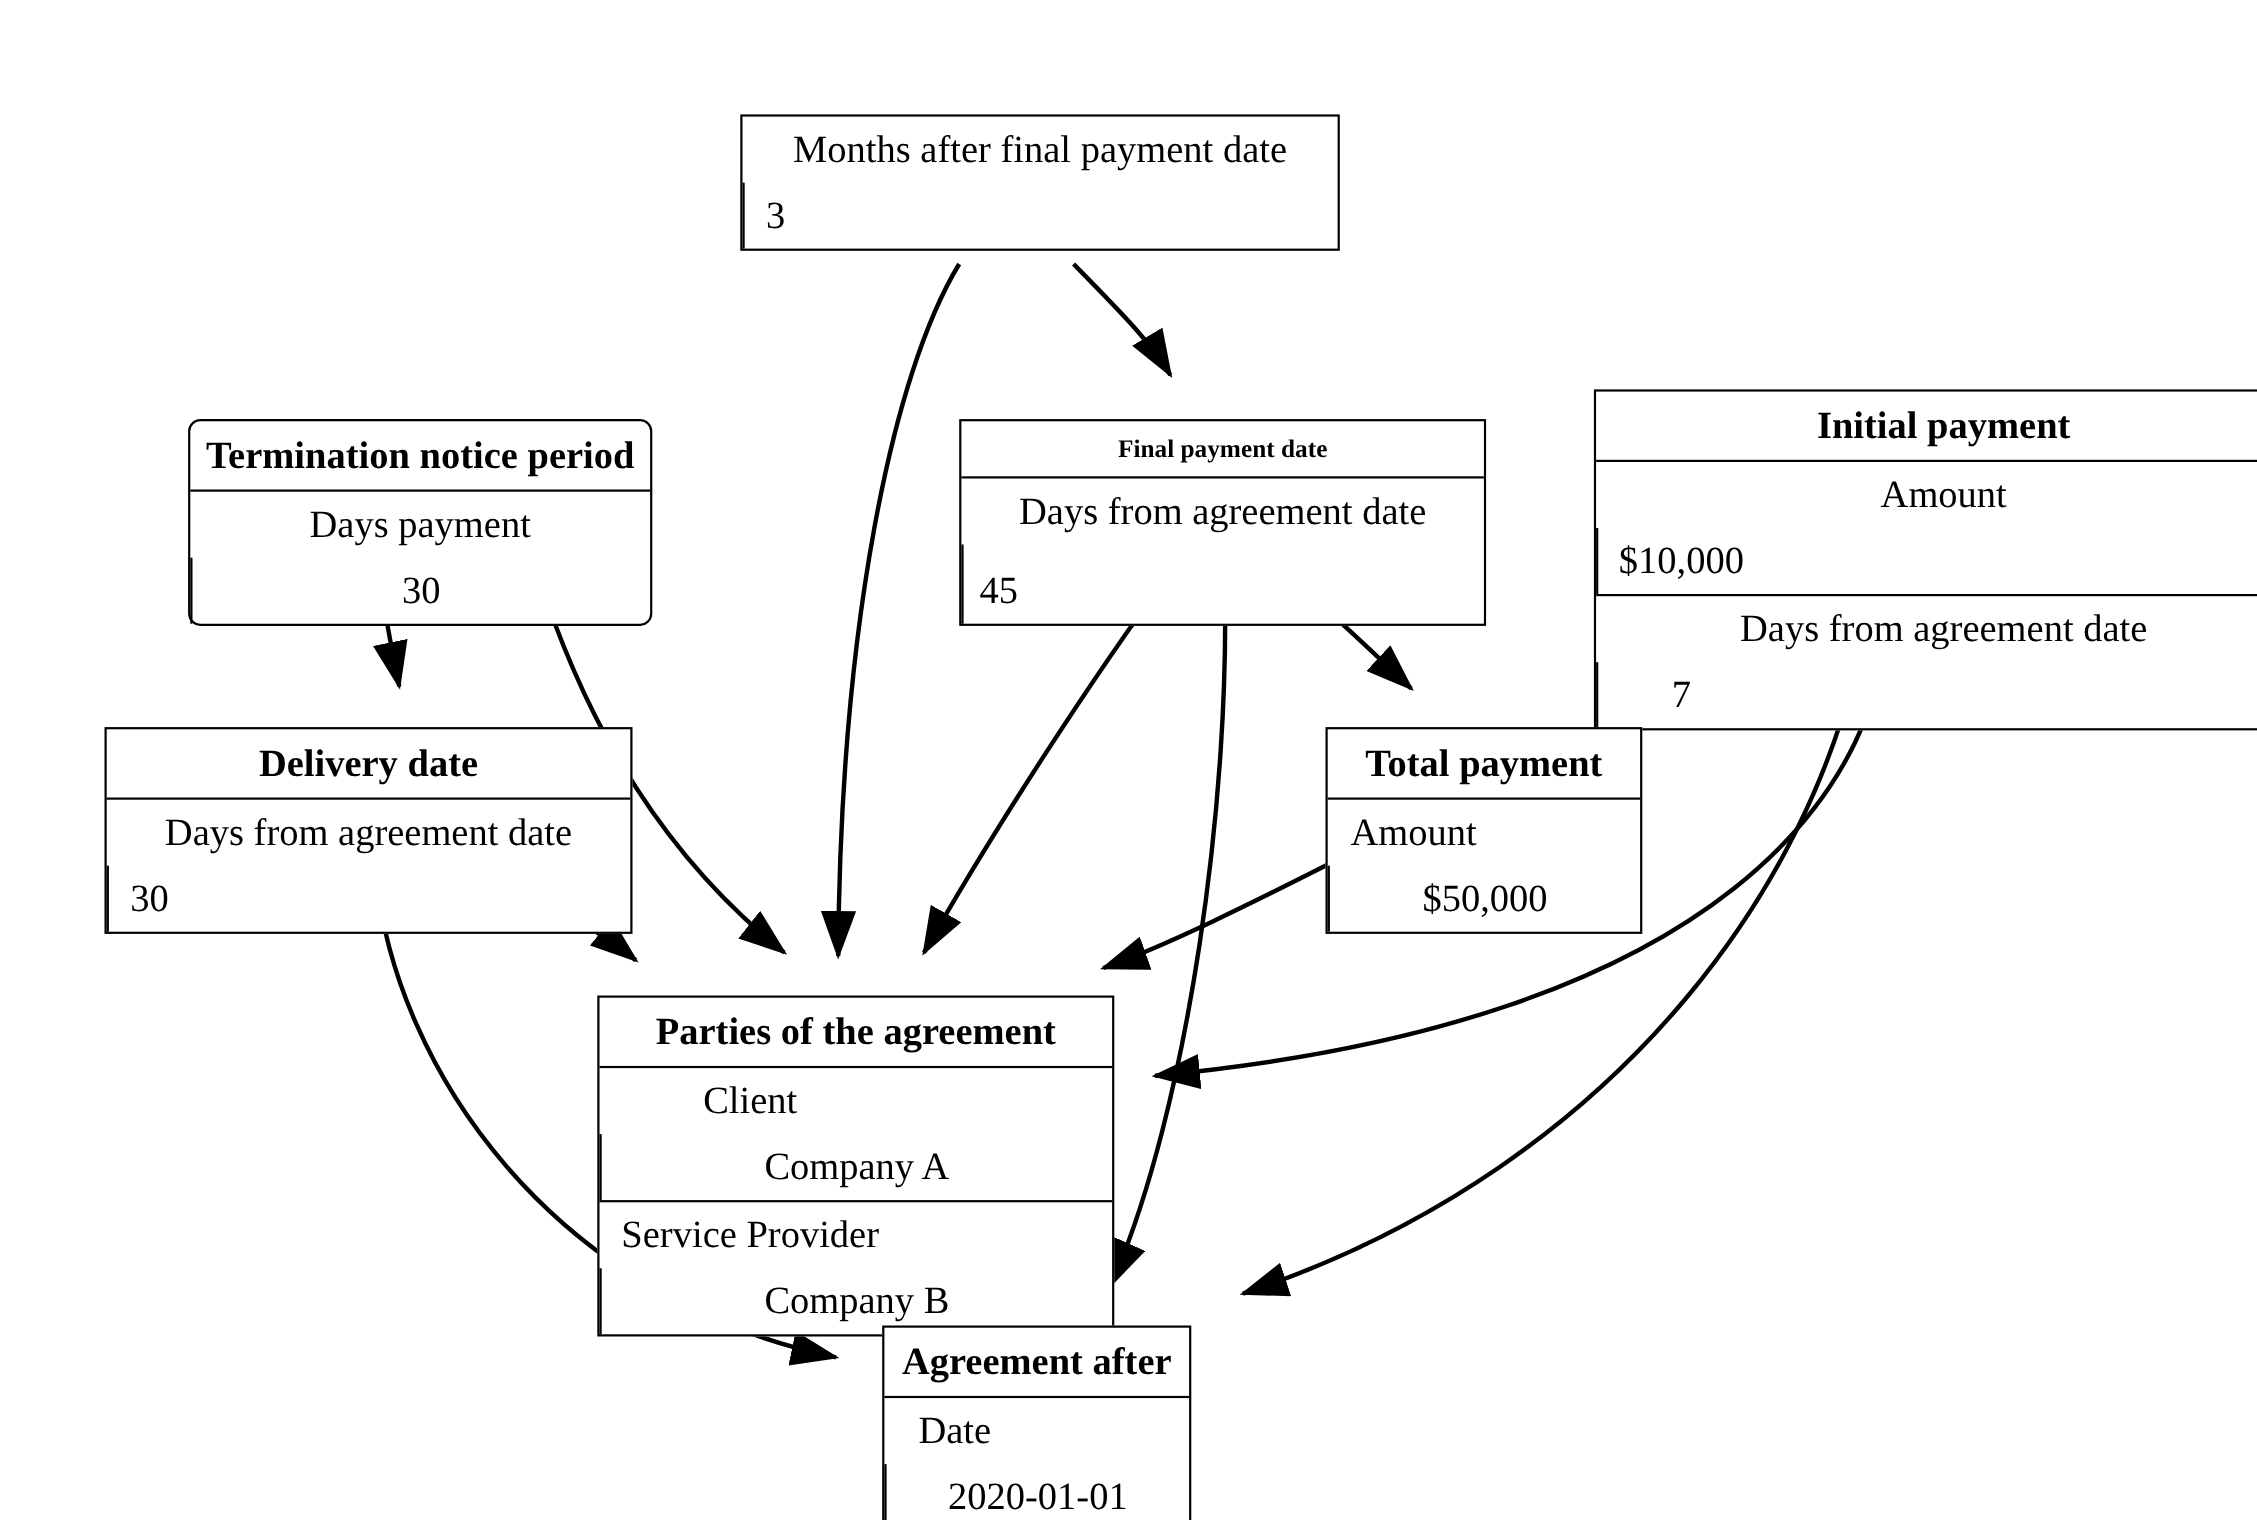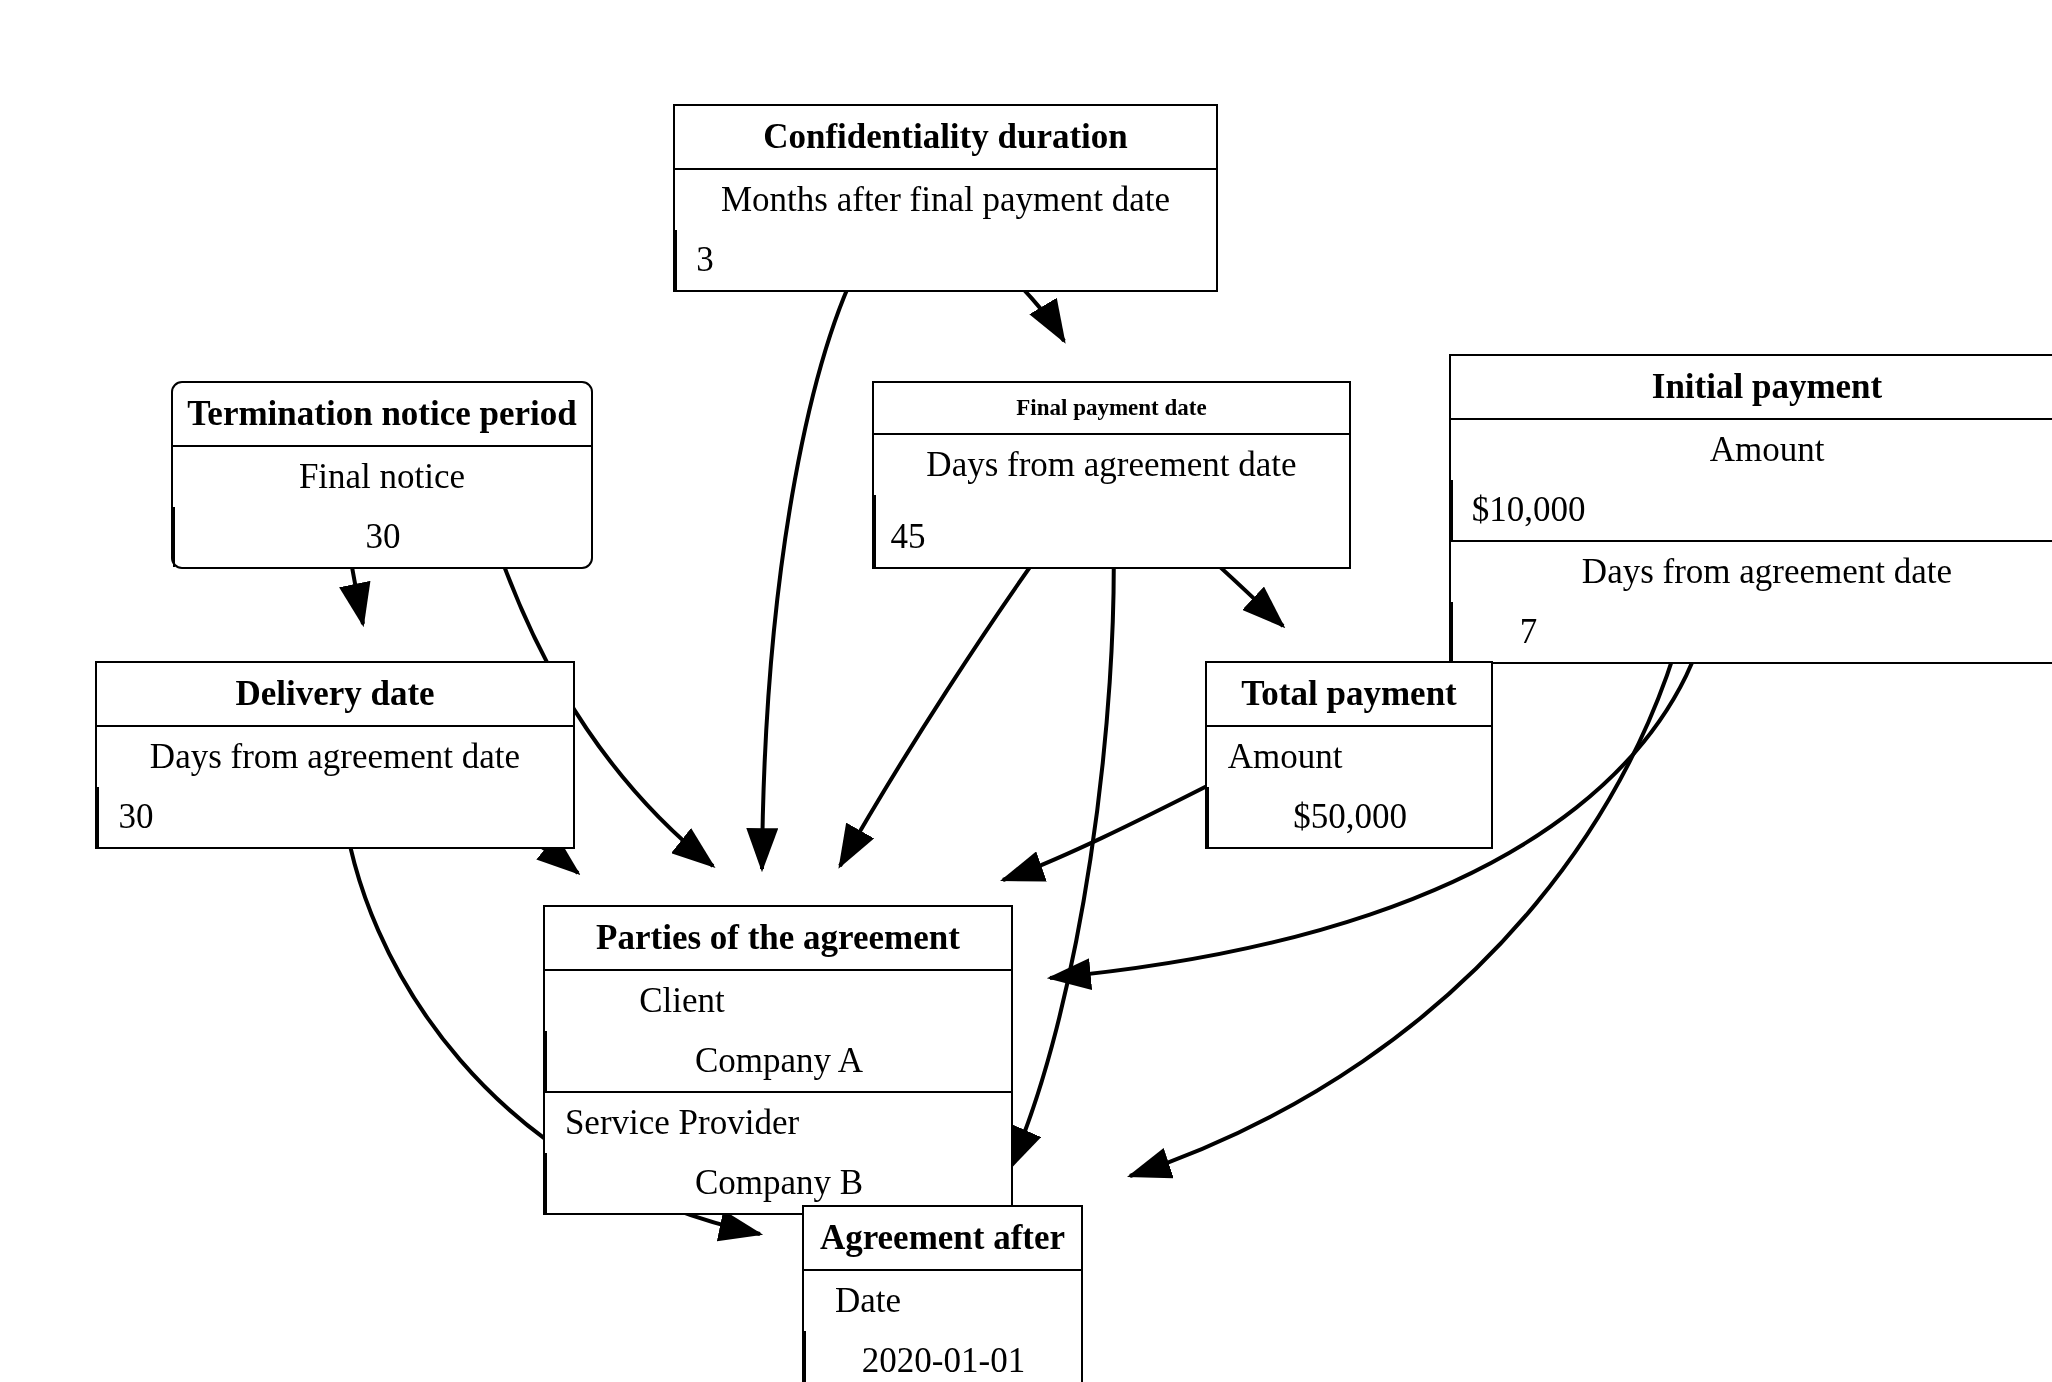--- a/index.html
+++ b/index.html
@@ -133,31 +133,30 @@
     <path d="M 455,797 C 500,820 550,850 578,873" fill="none" stroke="#000000" stroke-width="4" marker-end="url(#arrowhead)"></path>
 
     <path d="M 342,797 C 360,970 500,1180 760,1234" fill="none" stroke="#000000" stroke-width="4" marker-end="url(#arrowhead)"></path>
 
     <path d="M 1213,783 C 1140,820 1060,860 1003,880" fill="none" stroke="#000000" stroke-width="4" marker-end="url(#arrowhead)"></path>
 
     <path d="M 841,1092 C 860,1120 880,1150 893,1168" fill="none" stroke="#000000" stroke-width="4" marker-end="url(#arrowhead)"></path>
   </svg>
 
   <div class="node" id="node-confidentiality">
-    <div class="node-title">Confidentiality duration</div>
     <div class="node-row">
       <div class="cell-key">Months after final payment date</div>
       <div class="cell-val">3</div>
     </div>
   </div>
 
   <div class="node" id="node-termination">
     <div class="node-title">Termination notice period</div>
     <div class="node-row">
-      <div class="cell-key">Final notice</div>
+      <div class="cell-key">Days payment</div>
       <div class="cell-val">30</div>
     </div>
   </div>
 
   <div class="node" id="node-finalpayment">
     <div class="node-title">Final payment date</div>
     <div class="node-row">
       <div class="cell-key">Days from agreement date</div>
       <div class="cell-val">45</div>
     </div>

